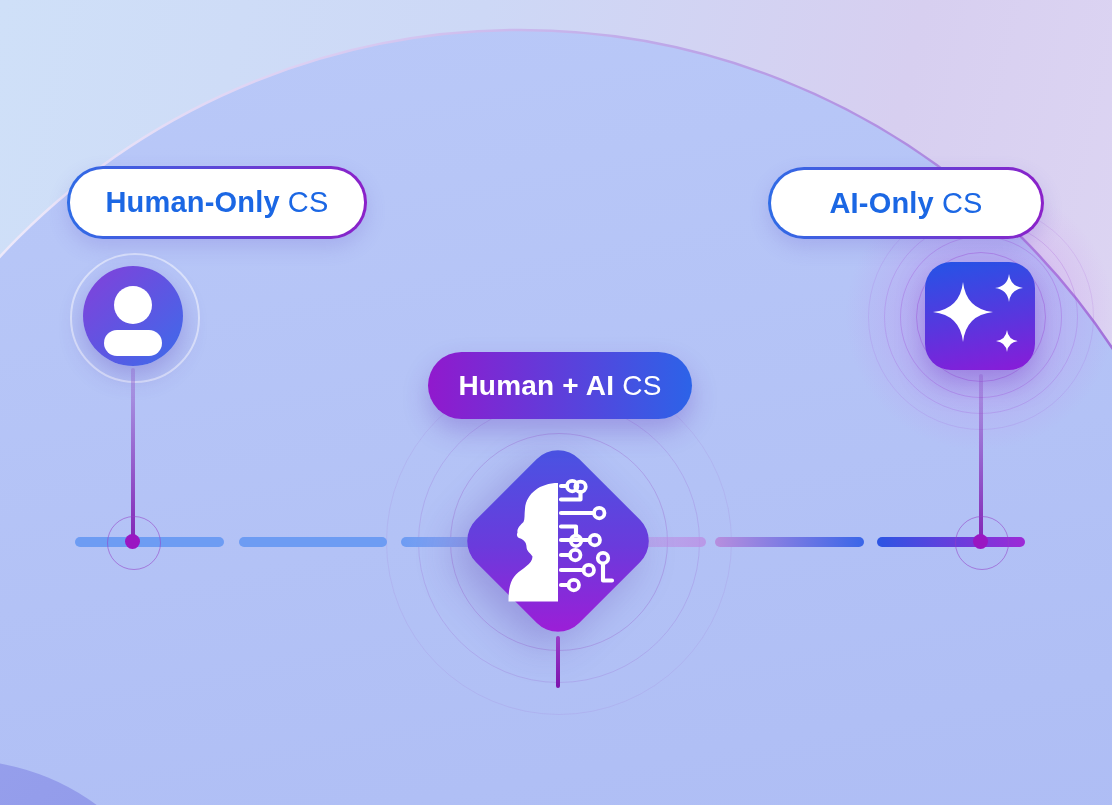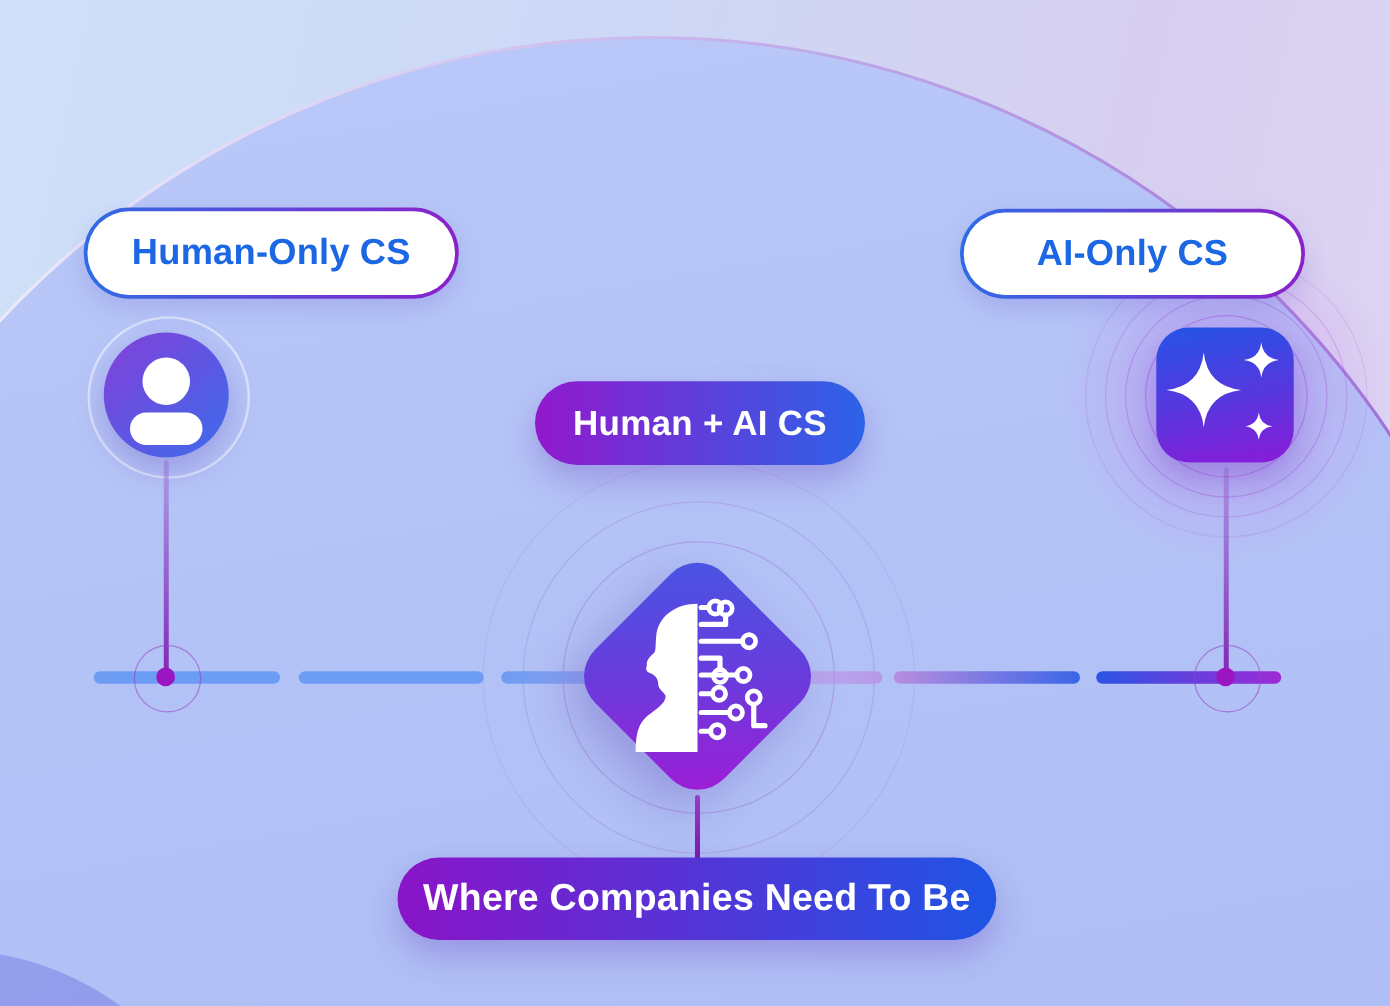--- a/index.html
+++ b/index.html
@@ -47,25 +47,25 @@
     box-shadow:0 8px 20px rgba(100,80,200,0.20);
   }
   .pill-outline .pill-inner{
     width:100%;height:100%;border-radius:33px;background:#ffffff;
     display:flex;align-items:center;justify-content:center;gap:8px;
   }
   .pill-filled{
     border-radius:34px;gap:8px;color:#ffffff;
     box-shadow:0 12px 26px rgba(90,40,180,0.28);
   }
-  .pill-human-ai{background:linear-gradient(90deg,#9119cd 0%,#2c63e8 100%);}
+  .pill-human-ai{background:linear-gradient(90deg,#9119cd 0%,#2c63e8 100%);margin-top:47px;}
   .pill-target{background:linear-gradient(90deg,#8a14c8 0%,#1e55e5 100%);}
   .t-blue{color:#1b67e4;}
   .t-bold{font-weight:700;letter-spacing:0.2px;}
-  .t-light{font-weight:700;letter-spacing:0.2px;}
+  .t-light{font-weight:400;letter-spacing:0.2px;}
   .fs-outline{font-size:29px;}
   .fs-center{font-size:28px;}
   .fs-target{font-size:30px;}
 </style>
 </head>
 <body>
 
 <div class="canvas">
 
   <svg class="bg-svg" width="1112" height="805" viewBox="0 0 1112 805">
@@ -184,17 +184,14 @@
       <span class="t-blue t-bold fs-outline">AI-Only</span>
       <span class="t-blue t-light fs-outline">CS</span>
     </div>
   </div>
 
   <div class="pill pill-filled pill-human-ai" style="left:428px;top:305px;width:264px;height:67px;">
     <span class="t-bold fs-center">Human + AI</span>
     <span class="t-light fs-center">CS</span>
   </div>
 
-  <div class="pill pill-filled pill-target" style="left:318px;top:686px;width:479px;height:66px;">
-    <span class="t-bold fs-target">Where Companies Need To Be</span>
-  </div>
 
 </div>
 
 </body></html>

